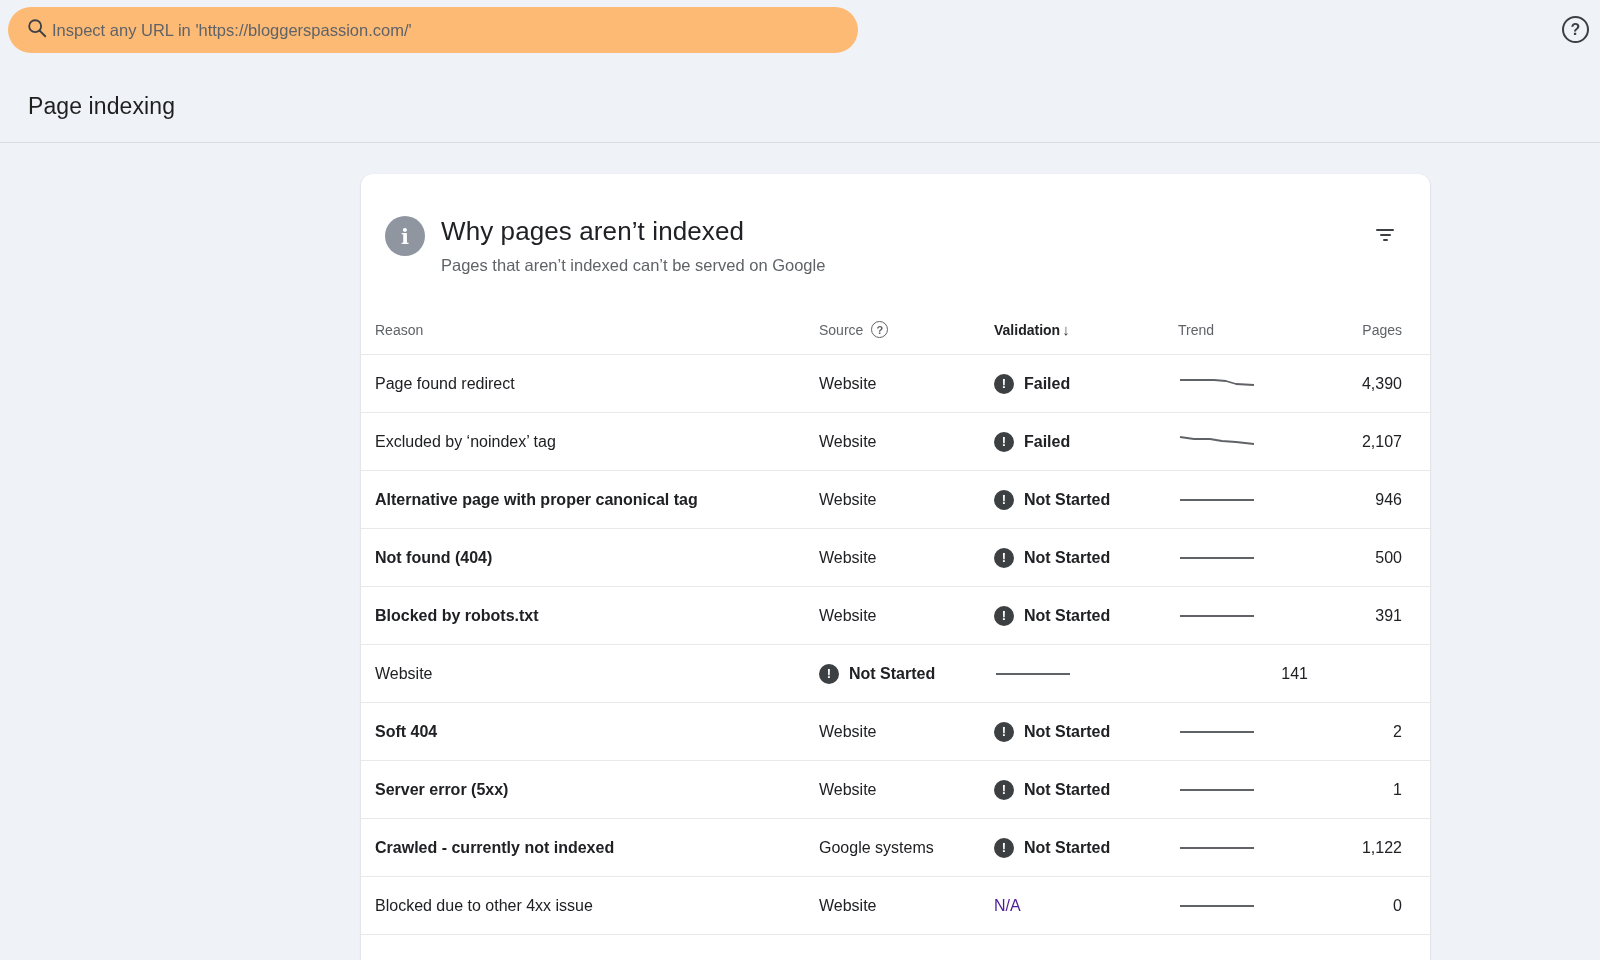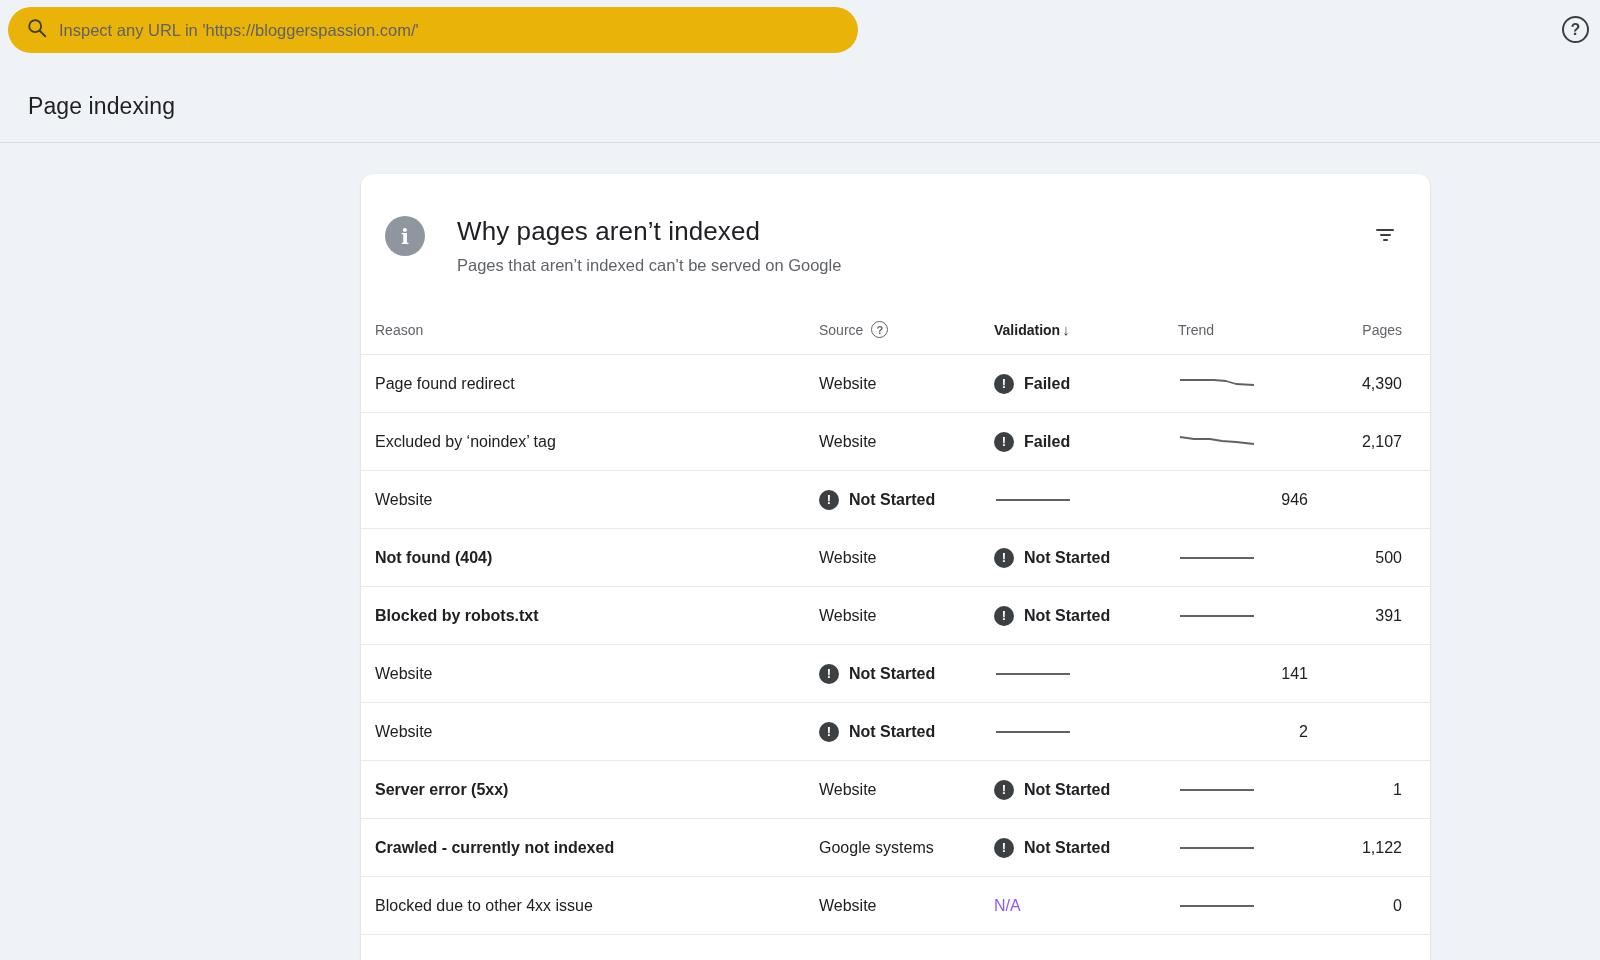--- a/index.html
+++ b/index.html
@@ -10,24 +10,24 @@
     font-family: "Liberation Sans", sans-serif;
     color: #202124;
     position: relative;
     overflow: hidden;
   }
 
   
   .search-pill {
     position: absolute; left: 8px; top: 7px;
     width: 850px; height: 46px;
-    background: #eab308;
+    background: #fdba74;
     border-radius: 24px;
     display: flex; align-items: center;
-    padding: 0 18px; gap: 9px;
+    padding: 0 18px; gap: 2px;
   }
   .search-pill svg { flex: 0 0 auto; }
   .search-input {
     flex: 1; border: none; outline: none; background: transparent;
     font-family: "Liberation Sans", sans-serif;
     font-size: 16.5px; color: #3c4043;
   }
   .search-input::placeholder { color: #5f6368; opacity: 1; }
 
   .help-btn {
@@ -59,21 +59,21 @@
     box-shadow: 0 1px 2px rgba(60,64,67,.14), 0 1px 3px rgba(60,64,67,.08);
   }
   .card-header { position: relative; display: flex; padding: 42px 36px 0 24px; }
   .info-circle {
     width: 40px; height: 40px; border-radius: 50%;
     background: #8f969f; color: #ffffff;
     display: flex; align-items: center; justify-content: center;
     font-family: "DejaVu Serif", serif; font-weight: bold; font-size: 21px;
     flex: 0 0 auto;
   }
-  .card-titles { margin-left: 32px; }
+  .card-titles { margin-left: 16px; }
   .card-title { font-size: 26px; font-weight: 500; color: #202124; letter-spacing: 0.1px; }
   .card-subtitle { margin-top: 9px; font-size: 16.5px; color: #5f6368; }
 
   .filter-btn {
     position: absolute; right: 34px; top: 52px;
     width: 22px; height: 18px; cursor: pointer;
     display: flex; flex-direction: column; align-items: center; justify-content: center; gap: 3px;
   }
   .filter-btn i { display: block; height: 2px; background: #3c4043; border-radius: 1px; }
   .filter-btn i:nth-child(1) { width: 18px; }
@@ -109,21 +109,21 @@
     cursor: pointer;
   }
   .cell.reason.bold { font-weight: bold; }
   .cell.validation { display: flex; align-items: center; gap: 10px; font-weight: bold; }
   .vicon {
     width: 20px; height: 20px; border-radius: 50%;
     background: #3c4043; color: #fff;
     display: inline-flex; align-items: center; justify-content: center;
     font-size: 13px; font-weight: bold; flex: 0 0 auto;
   }
-  .vlabel.na { font-weight: normal; color: #8b5cf6; }
+  .vlabel.na { font-weight: normal; color: #4c1d95; }
   .cell.pages { text-align: right; }
   .cell.trend svg { display: block; }
 </style>
 </head>
 <body>
 
 <div class="search-pill">
   <span>
     <svg width="22" height="22" viewBox="0 0 24 24" fill="none">
       <circle cx="10" cy="10" r="6.5" stroke="#3c4043" stroke-width="2"></circle>
@@ -191,20 +191,21 @@
     </div>
     <div class="cell trend">
       <svg width="78" height="24" viewBox="0 0 78 24">
         <polyline fill="none" stroke="#5f6368" stroke-width="1.8" stroke-linejoin="round" points="2,7 16,9 32,9 44,11 58,12 76,14"></polyline>
       </svg>
     </div>
     <div class="cell pages">2,107</div>
   </div>
 
   <div class="trow grid-cols">
+    <div class="cell reason bold">Alternative page with proper canonical tag</div>
     <div class="cell source">Website</div>
     <div class="cell validation">
       <span class="vicon">!</span>
       <span class="vlabel">Not Started</span>
     </div>
     <div class="cell trend">
       <svg width="78" height="24" viewBox="0 0 78 24">
         <polyline fill="none" stroke="#5f6368" stroke-width="1.8" stroke-linejoin="round" points="2,12 76,12"></polyline>
       </svg>
     </div>
@@ -249,20 +250,21 @@
     </div>
     <div class="cell trend">
       <svg width="78" height="24" viewBox="0 0 78 24">
         <polyline fill="none" stroke="#5f6368" stroke-width="1.8" stroke-linejoin="round" points="2,12 76,12"></polyline>
       </svg>
     </div>
     <div class="cell pages">141</div>
   </div>
 
   <div class="trow grid-cols">
+    <div class="cell reason bold">Soft 404</div>
     <div class="cell source">Website</div>
     <div class="cell validation">
       <span class="vicon">!</span>
       <span class="vlabel">Not Started</span>
     </div>
     <div class="cell trend">
       <svg width="78" height="24" viewBox="0 0 78 24">
         <polyline fill="none" stroke="#5f6368" stroke-width="1.8" stroke-linejoin="round" points="2,12 76,12"></polyline>
       </svg>
     </div>

